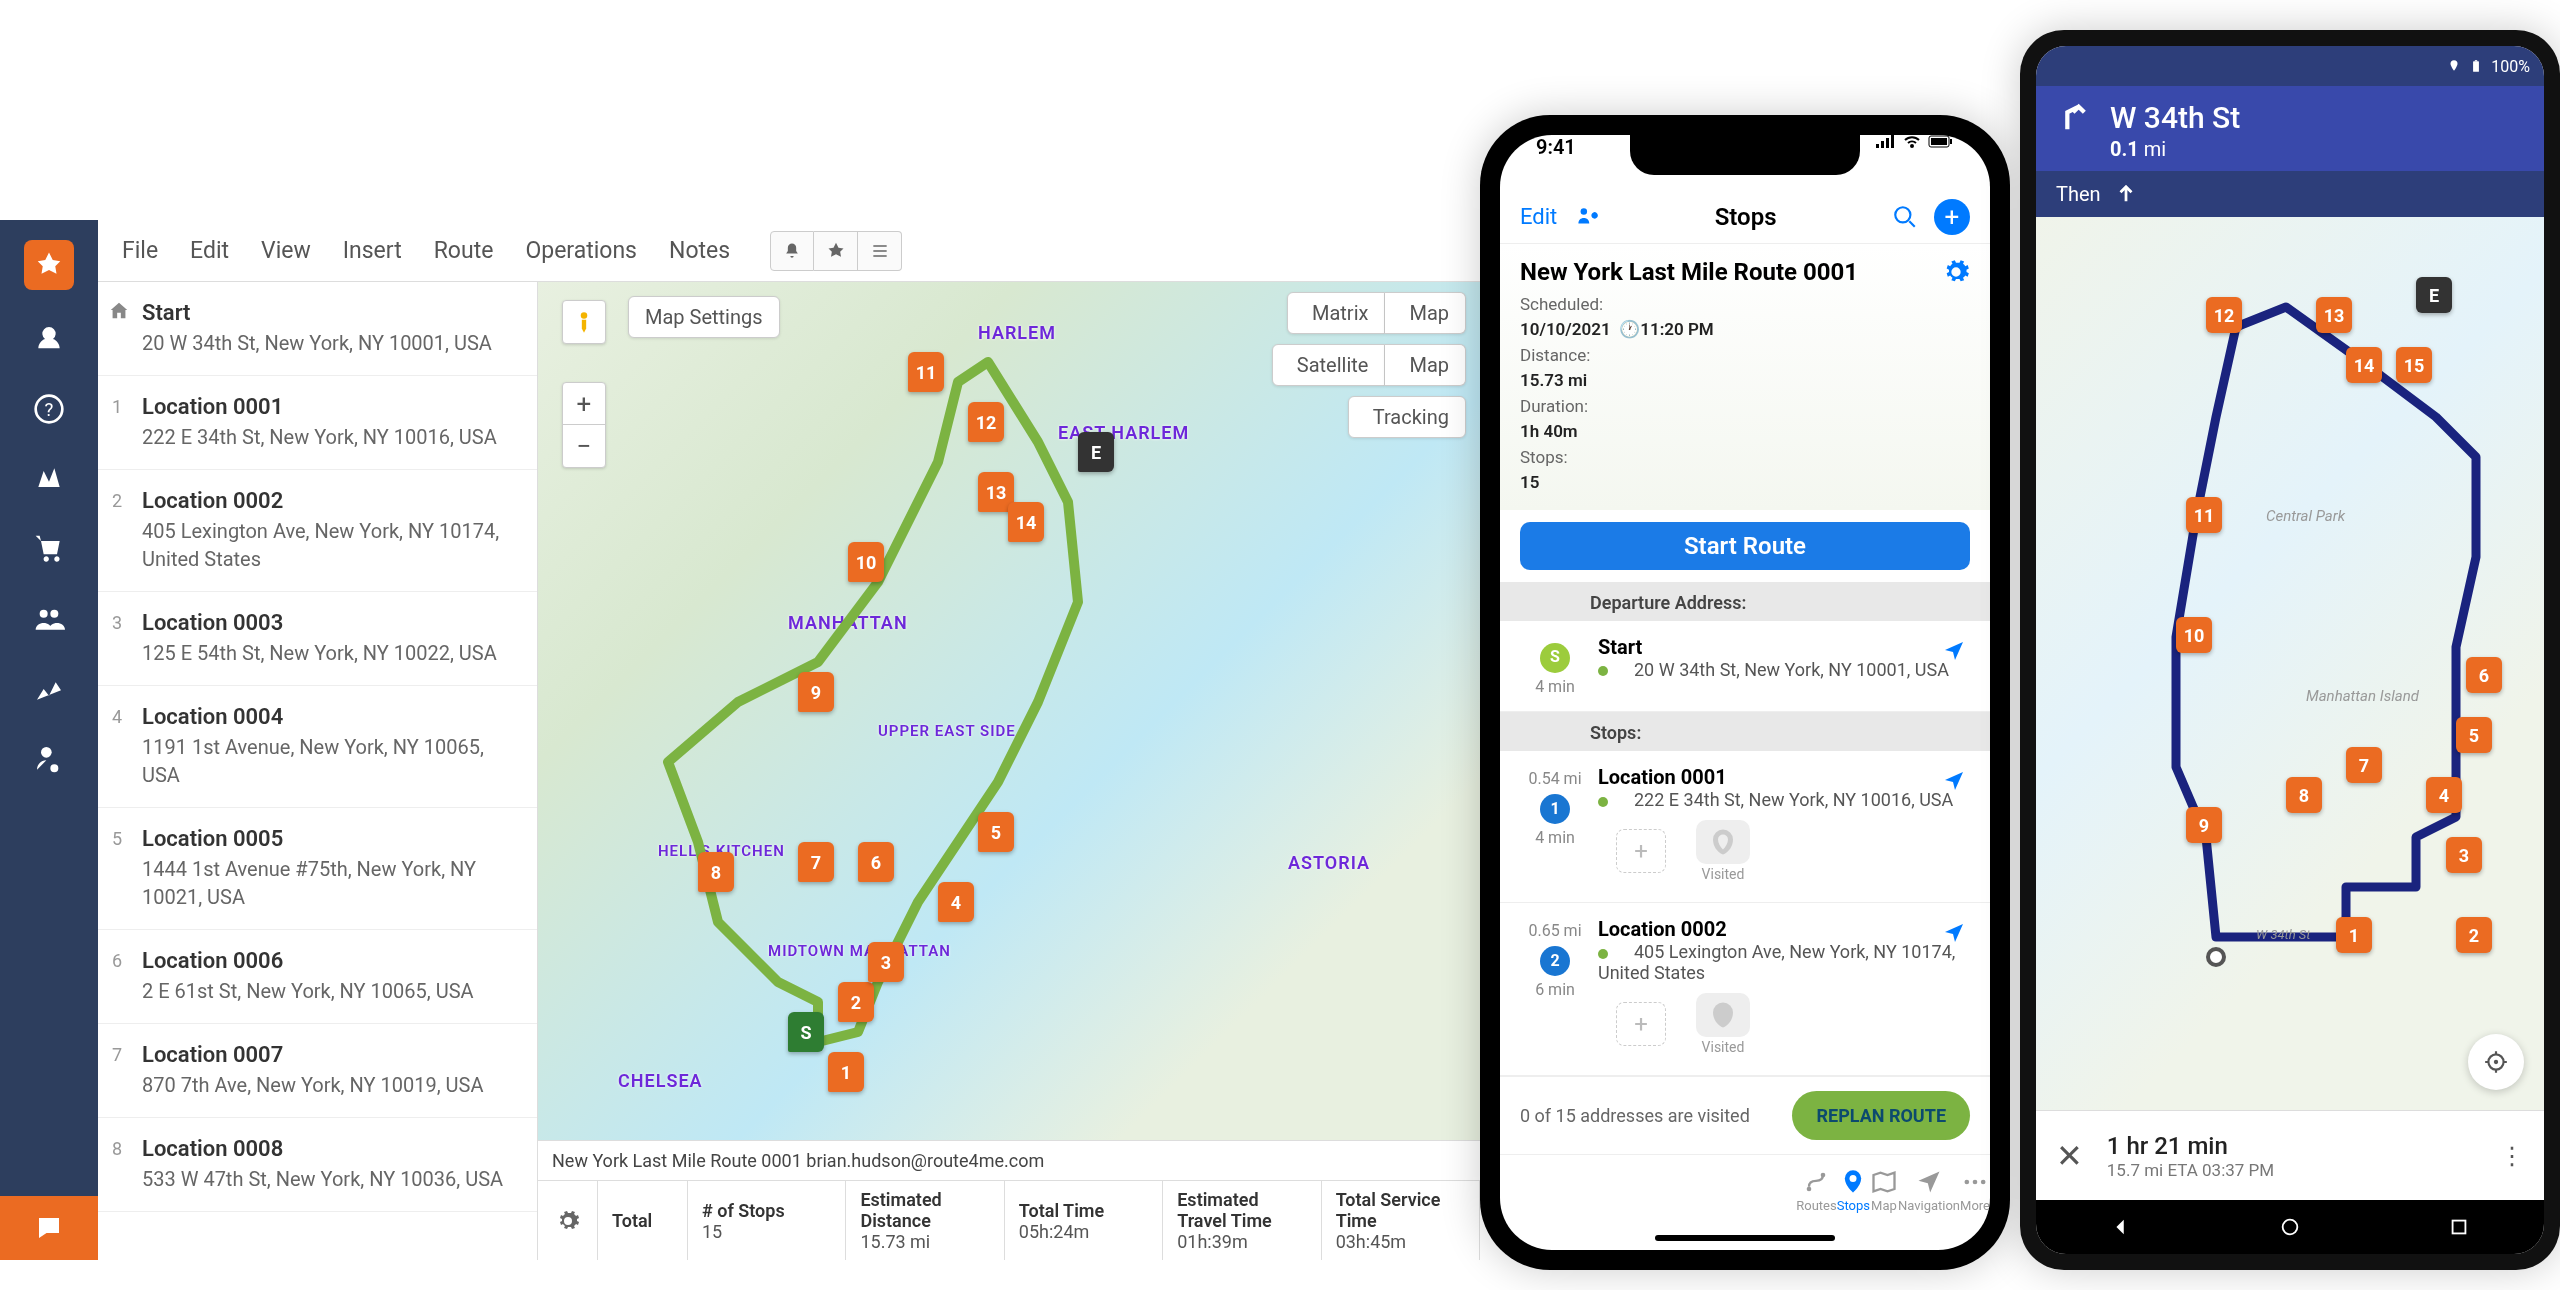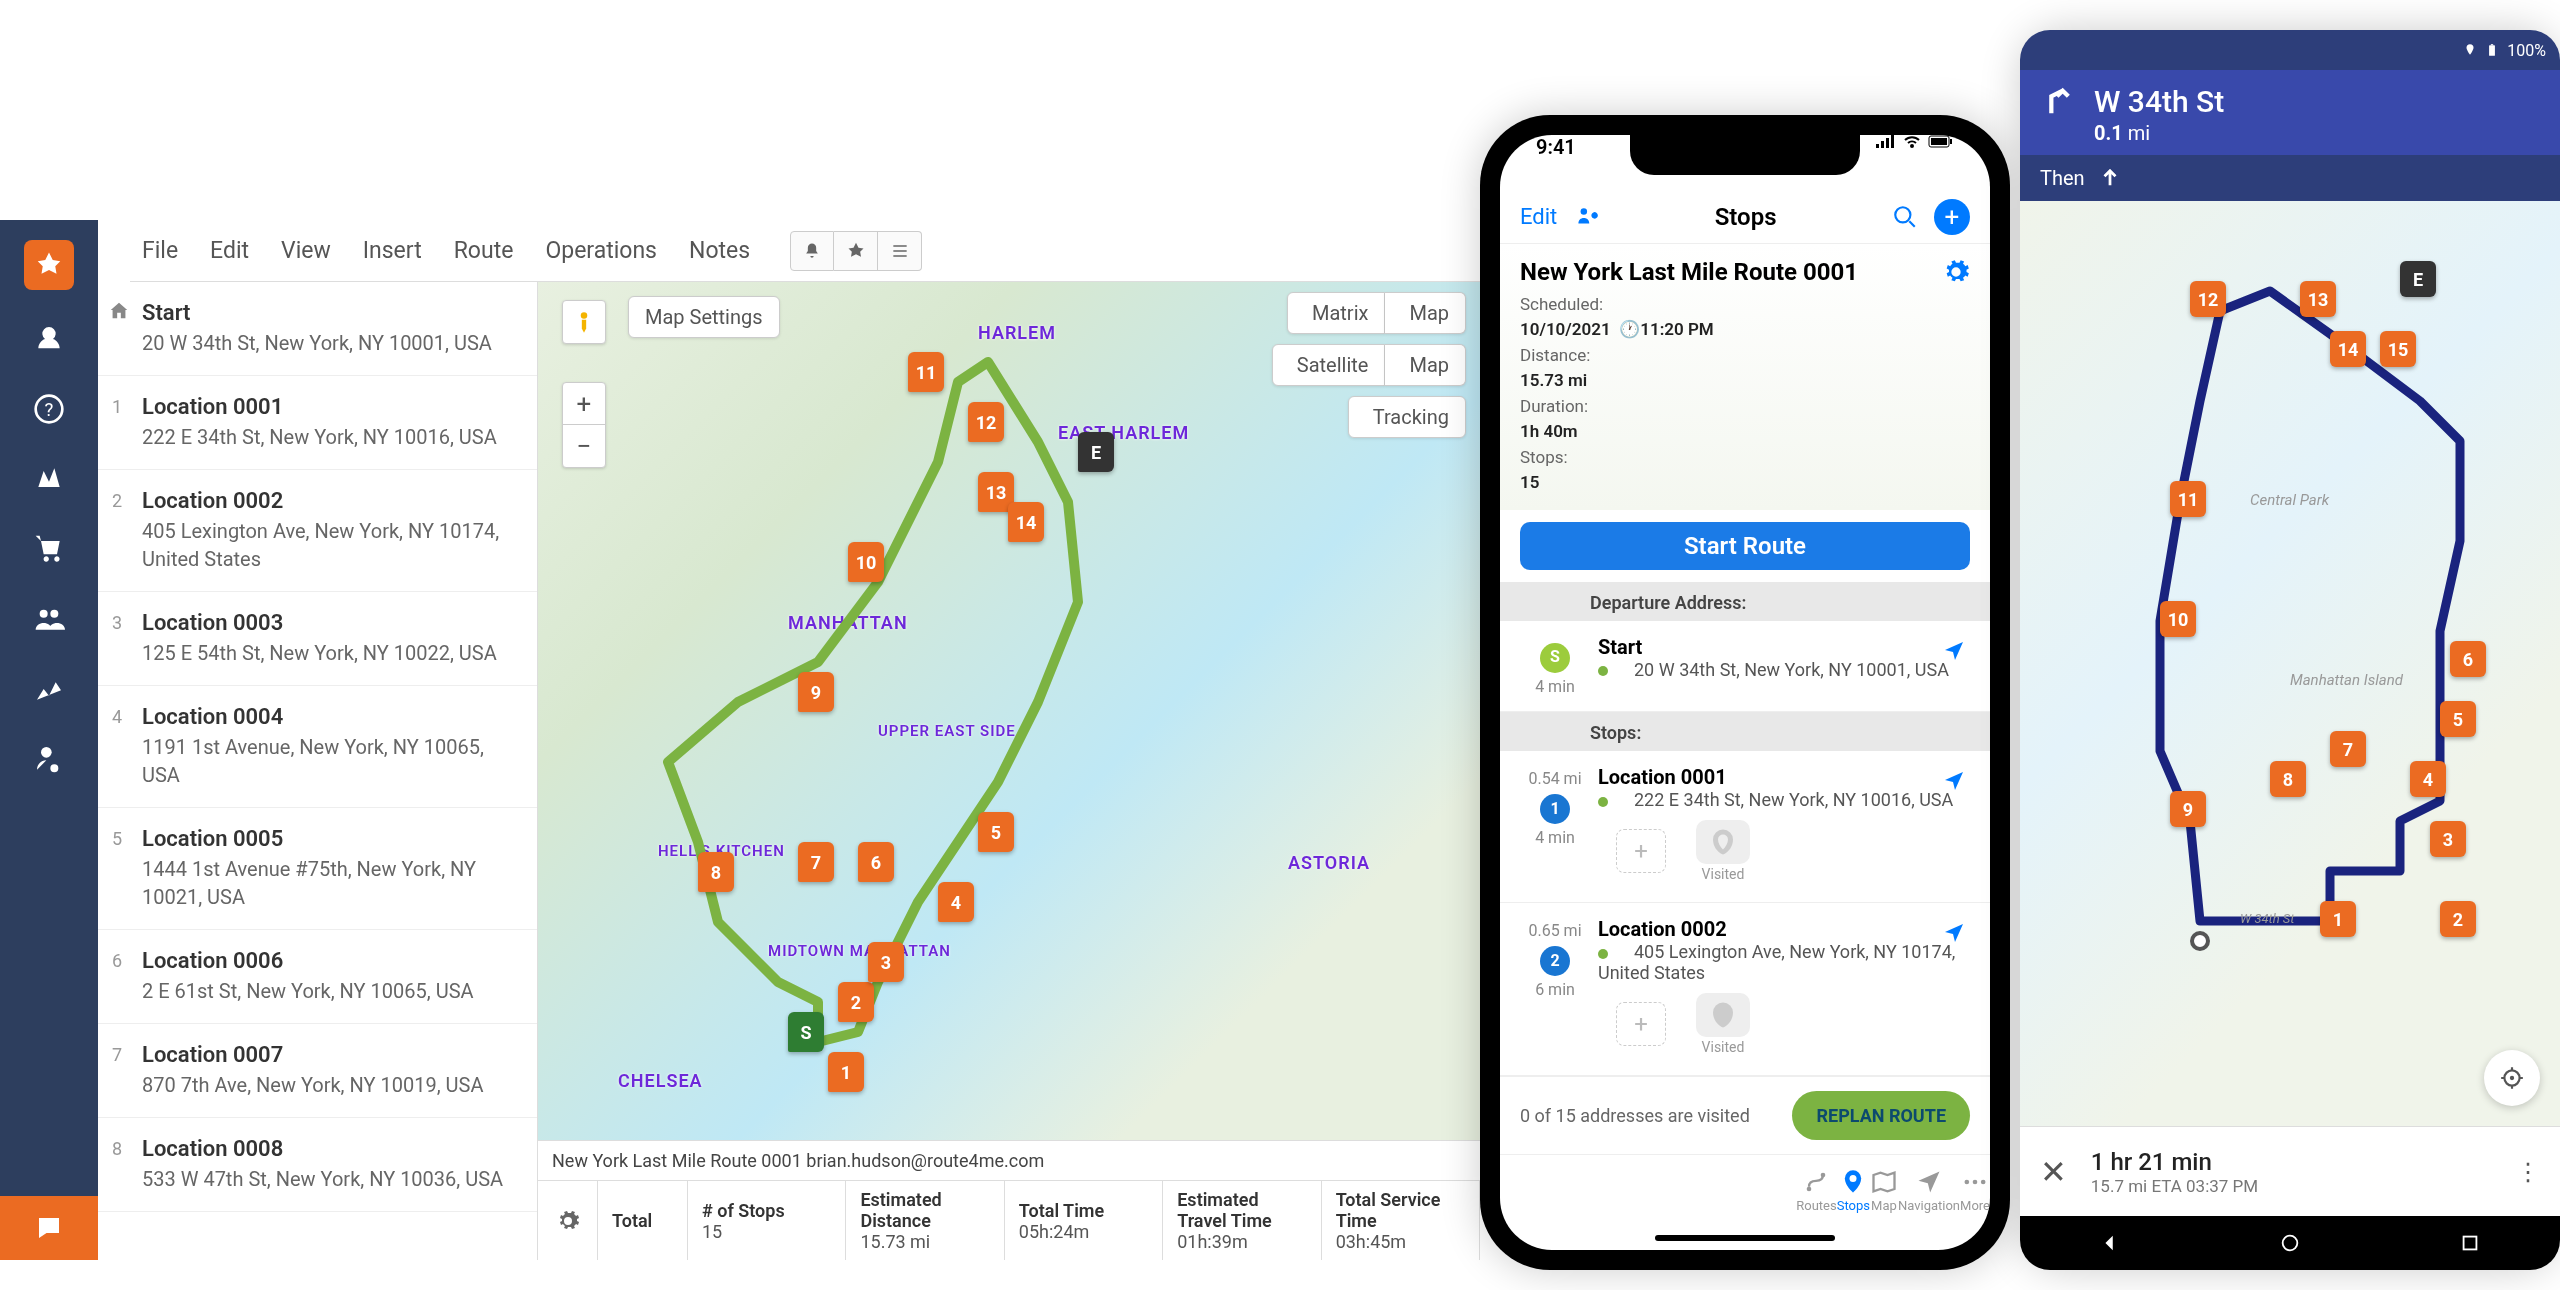--- a/index.html
+++ b/index.html
@@ -9,21 +9,21 @@
 .desktop { position: absolute; left: 0; top: 220px; width: 1480px; height: 1040px; background: #fff; display: flex; }
 .left-rail { width: 98px; background: #2d3e5e; display: flex; flex-direction: column; align-items: center; padding-top: 20px; gap: 28px; }
 .left-rail .logo { width: 50px; height: 50px; background: #eb6b22; border-radius: 8px; display:flex; align-items:center; justify-content:center; }
 .left-rail .logo svg { width: 30px; height:30px; fill:#fff; }
 .left-rail .rail-item { width: 42px; height: 42px; display: flex; align-items: center; justify-content: center; cursor:pointer; }
 .left-rail .rail-item svg { width: 32px; height: 32px; fill: #fff; }
 .left-rail .chat-bottom { margin-top: auto; width: 98px; height: 64px; background: #eb6b22; display:flex; align-items:center; justify-content:center; }
 .left-rail .chat-bottom svg { width: 30px; height:30px; fill:#fff; }
 
 .main { flex:1; display:flex; flex-direction:column; }
-.menubar { height: 62px; border-bottom:1px solid #ddd; display:flex; align-items:center; padding: 0 12px; gap: 32px; font-size: 23px; color:#555;margin-left:32px; }
+.menubar { height: 62px; border-bottom:1px solid #ddd; display:flex; align-items:center; padding: 0 24px; gap: 32px; font-size: 23px; color:#555; }
 .menubar .menu-item { cursor:pointer; }
 .menubar .search-wrap { margin-left:auto; display:flex; align-items:center; gap:0; }
 .menubar .search-wrap input { width: 520px; height: 40px; padding: 0 12px; border:1px solid #ccc; border-radius:4px 0 0 4px; font-size:20px; }
 .menubar .search-wrap .search-btn { width:44px; height:40px; border:1px solid #ccc; border-left:none; background:#fafafa; display:flex; align-items:center; justify-content:center; border-radius:0 4px 4px 0; cursor:pointer;}
 .menubar .toolbar-icons { display:flex; gap:0; margin-left:8px; }
 .menubar .toolbar-icons .ticon { width:44px; height:40px; border:1px solid #ccc; background:#fafafa; display:flex; align-items:center; justify-content:center; cursor:pointer; }
 .menubar .toolbar-icons .ticon:first-child { border-radius:4px 0 0 4px; }
 .menubar .toolbar-icons .ticon:last-child { border-radius:0 4px 4px 0; border-left:none; }
 .menubar .toolbar-icons .ticon + .ticon { border-left:none; }
 .menubar svg { width:20px; height:20px; fill:#666; }
@@ -102,21 +102,21 @@
 .ios-footer .count { font-size:18px; color:#666; }
 .replan-btn { background:#7cb342; color:#0c4a6e; font-weight:700; font-size:18px; padding:14px 24px; border-radius:30px; cursor:pointer; }
 .ios-tabbar { height:80px; border-top:1px solid #eee; display:flex; justify-content:flex-end; align-items:center; }
 .ios-tabbar .tab { display:flex; flex-direction:column; align-items:center; gap:2px; font-size:13px; color:#999; }
 .ios-tabbar .tab.active { color:#007aff; }
 .ios-tabbar .tab svg { width:28px; height:28px; fill:currentColor; }
 .home-indicator { height:28px; display:flex; align-items:center; justify-content:center; }
 .home-indicator div { width:180px; height:6px; background:#000; border-radius:4px; }
 
 
-.android { position:absolute; left:2020px; top:30px; width:540px; height:1240px; background:#111; border-radius:44px; box-shadow:0 0 40px rgba(0,0,0,0.2); }
+.android { position:absolute; left:2020px; top:30px; width:540px; height:1240px; background:#111; border-radius:44px; padding:16px; box-shadow:0 0 40px rgba(0,0,0,0.2); }
 .android-screen { width:100%; height:100%; background:#fff; border-radius:30px; overflow:hidden; position:relative; display:flex; flex-direction:column; }
 .android-status { height:40px; background:#2d3e7a; display:flex; justify-content:flex-end; align-items:center; padding:0 14px; color:#fff; font-size:16px; gap:8px; }
 .android-header { background:#3949ab; color:#fff; padding:14px 20px 10px; }
 .android-header .street { font-size:30px; font-weight:500; display:flex; align-items:center; gap:20px; }
 .android-header .street svg { width:34px; height:34px; fill:#fff; }
 .android-header .dist { font-size:20px; margin-top:2px; margin-left:54px; }
 .android-then { background:#2d3e7a; color:#fff; height:46px; display:flex; align-items:center; gap:14px; padding:0 20px; font-size:20px; }
 .android-then svg { width:22px; height:22px; fill:#fff; }
 .android-map { flex:1; position:relative; background:linear-gradient(135deg, #f0f4ea 0%, #e4f3fa 40%, #f0f4ea 70%); }
 .a-route-line { position:absolute; stroke:#1a237e; stroke-width:8; fill:none; }

